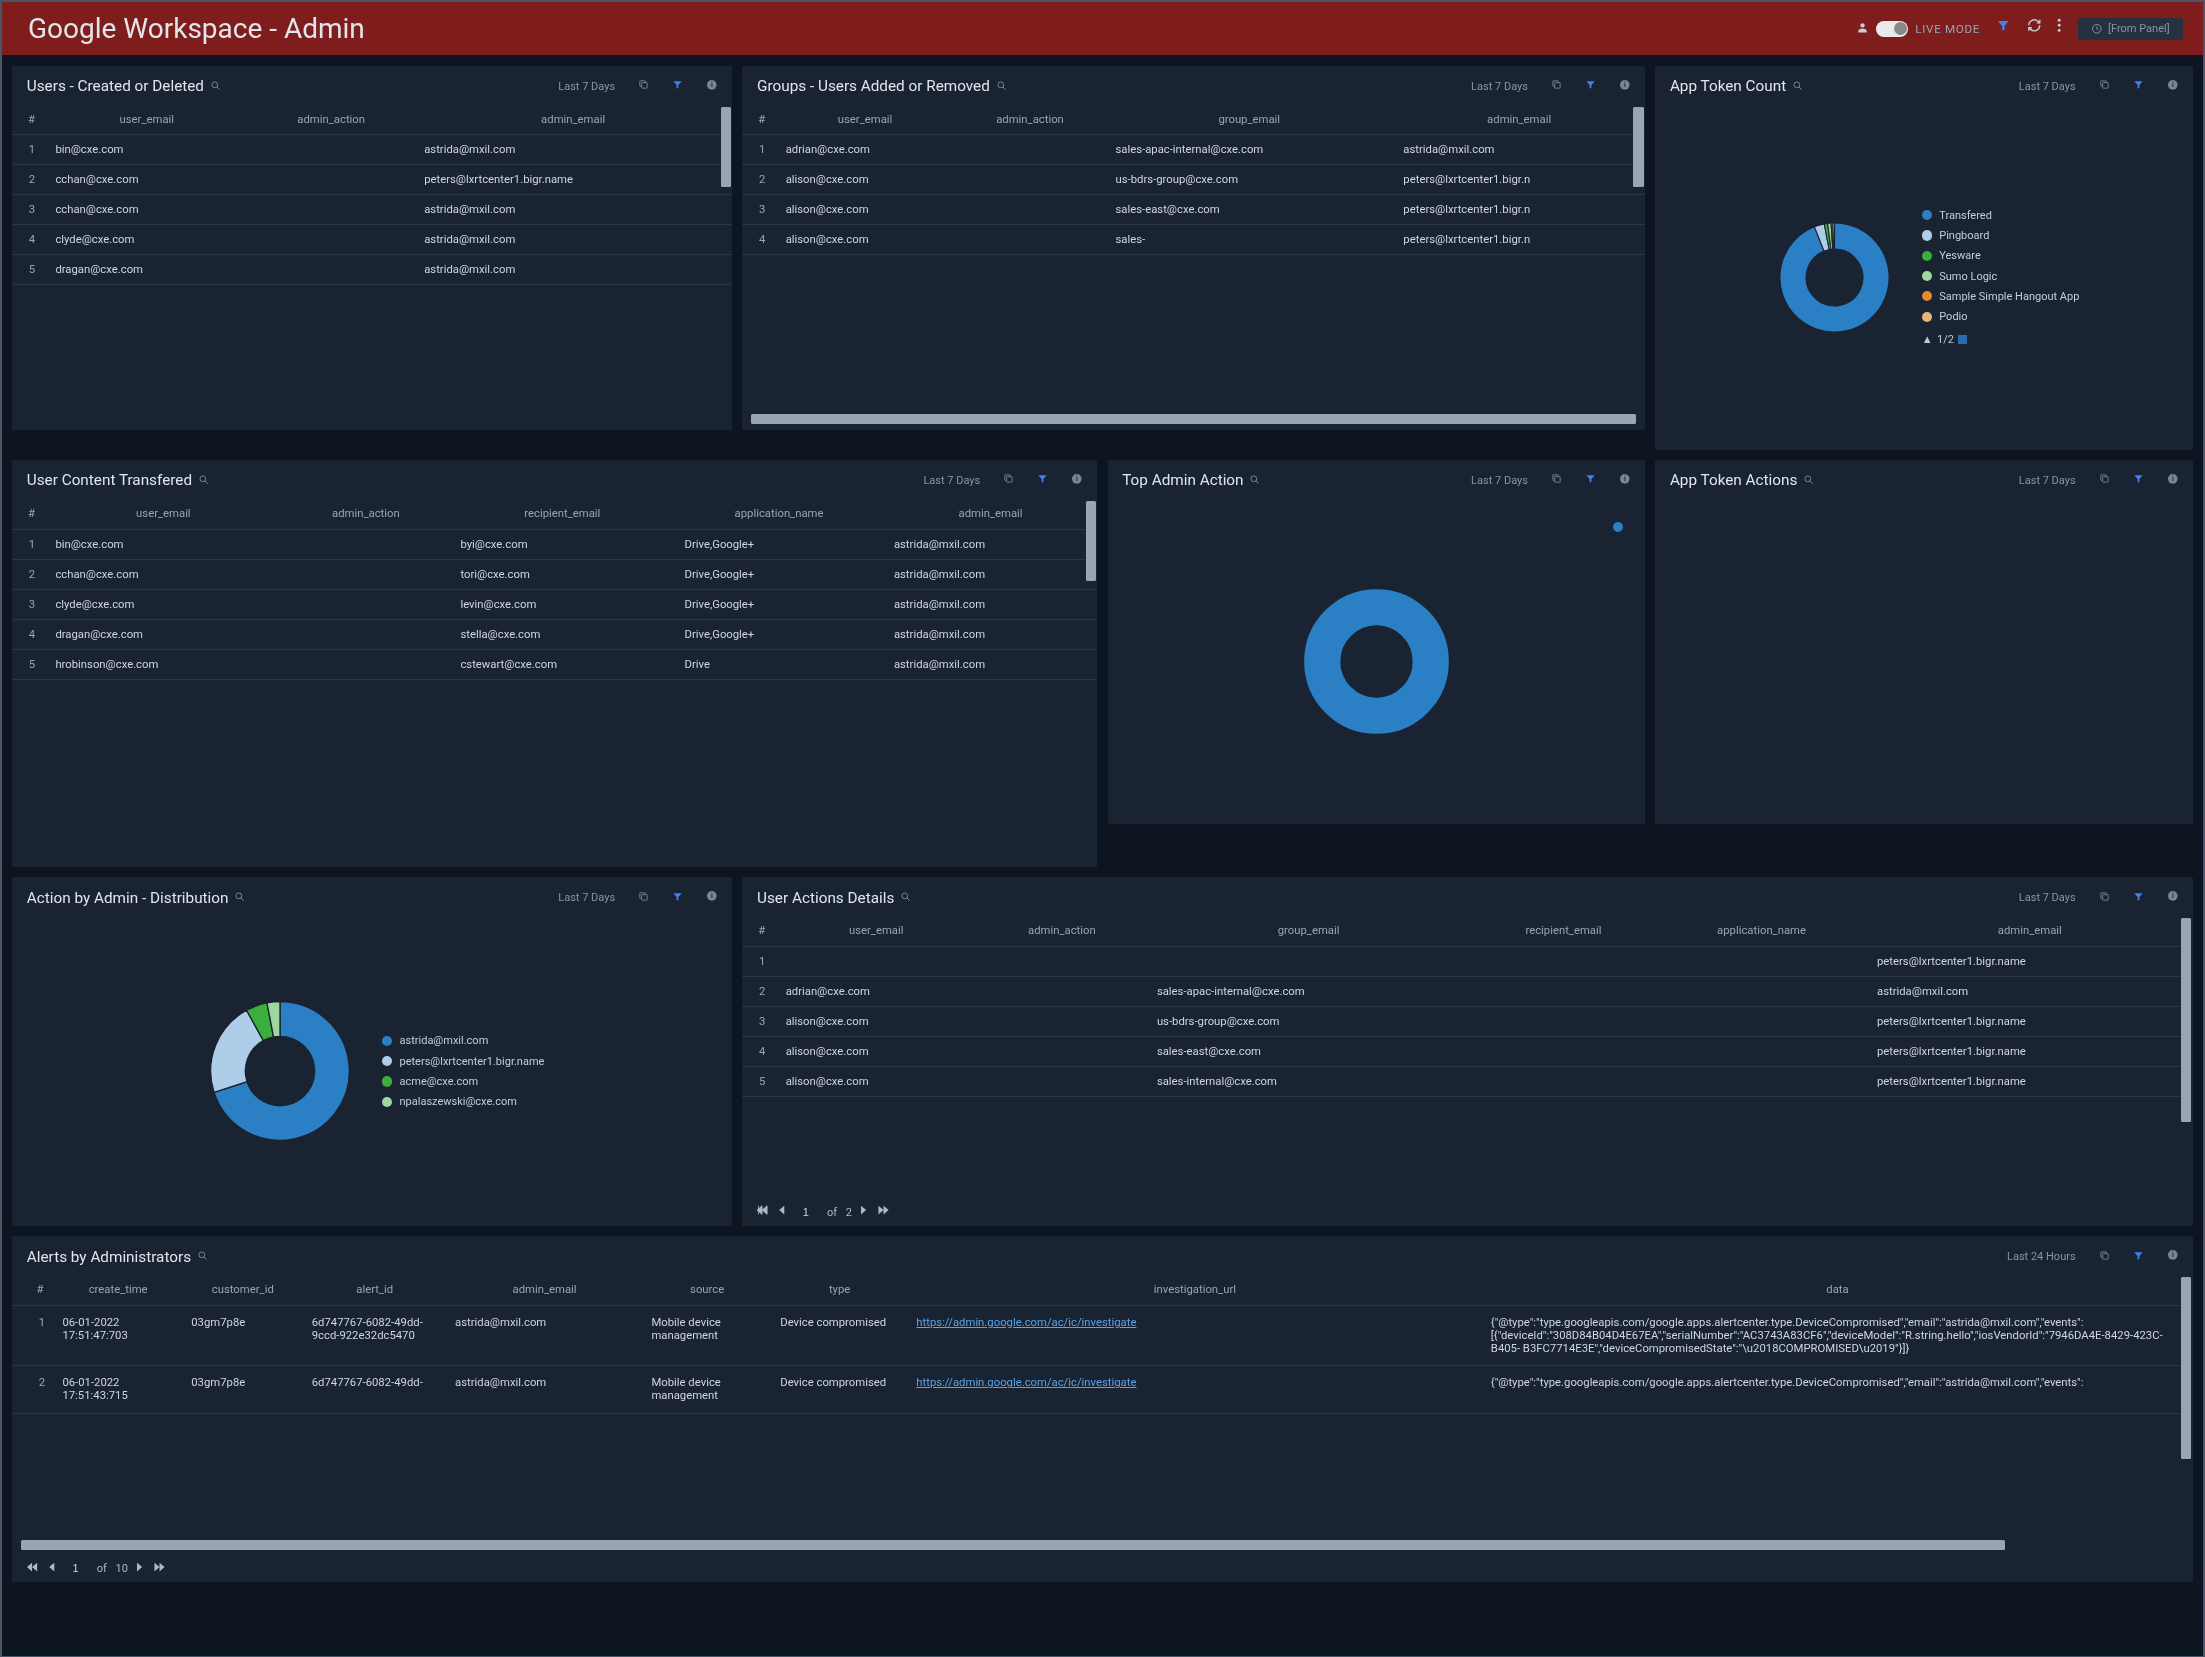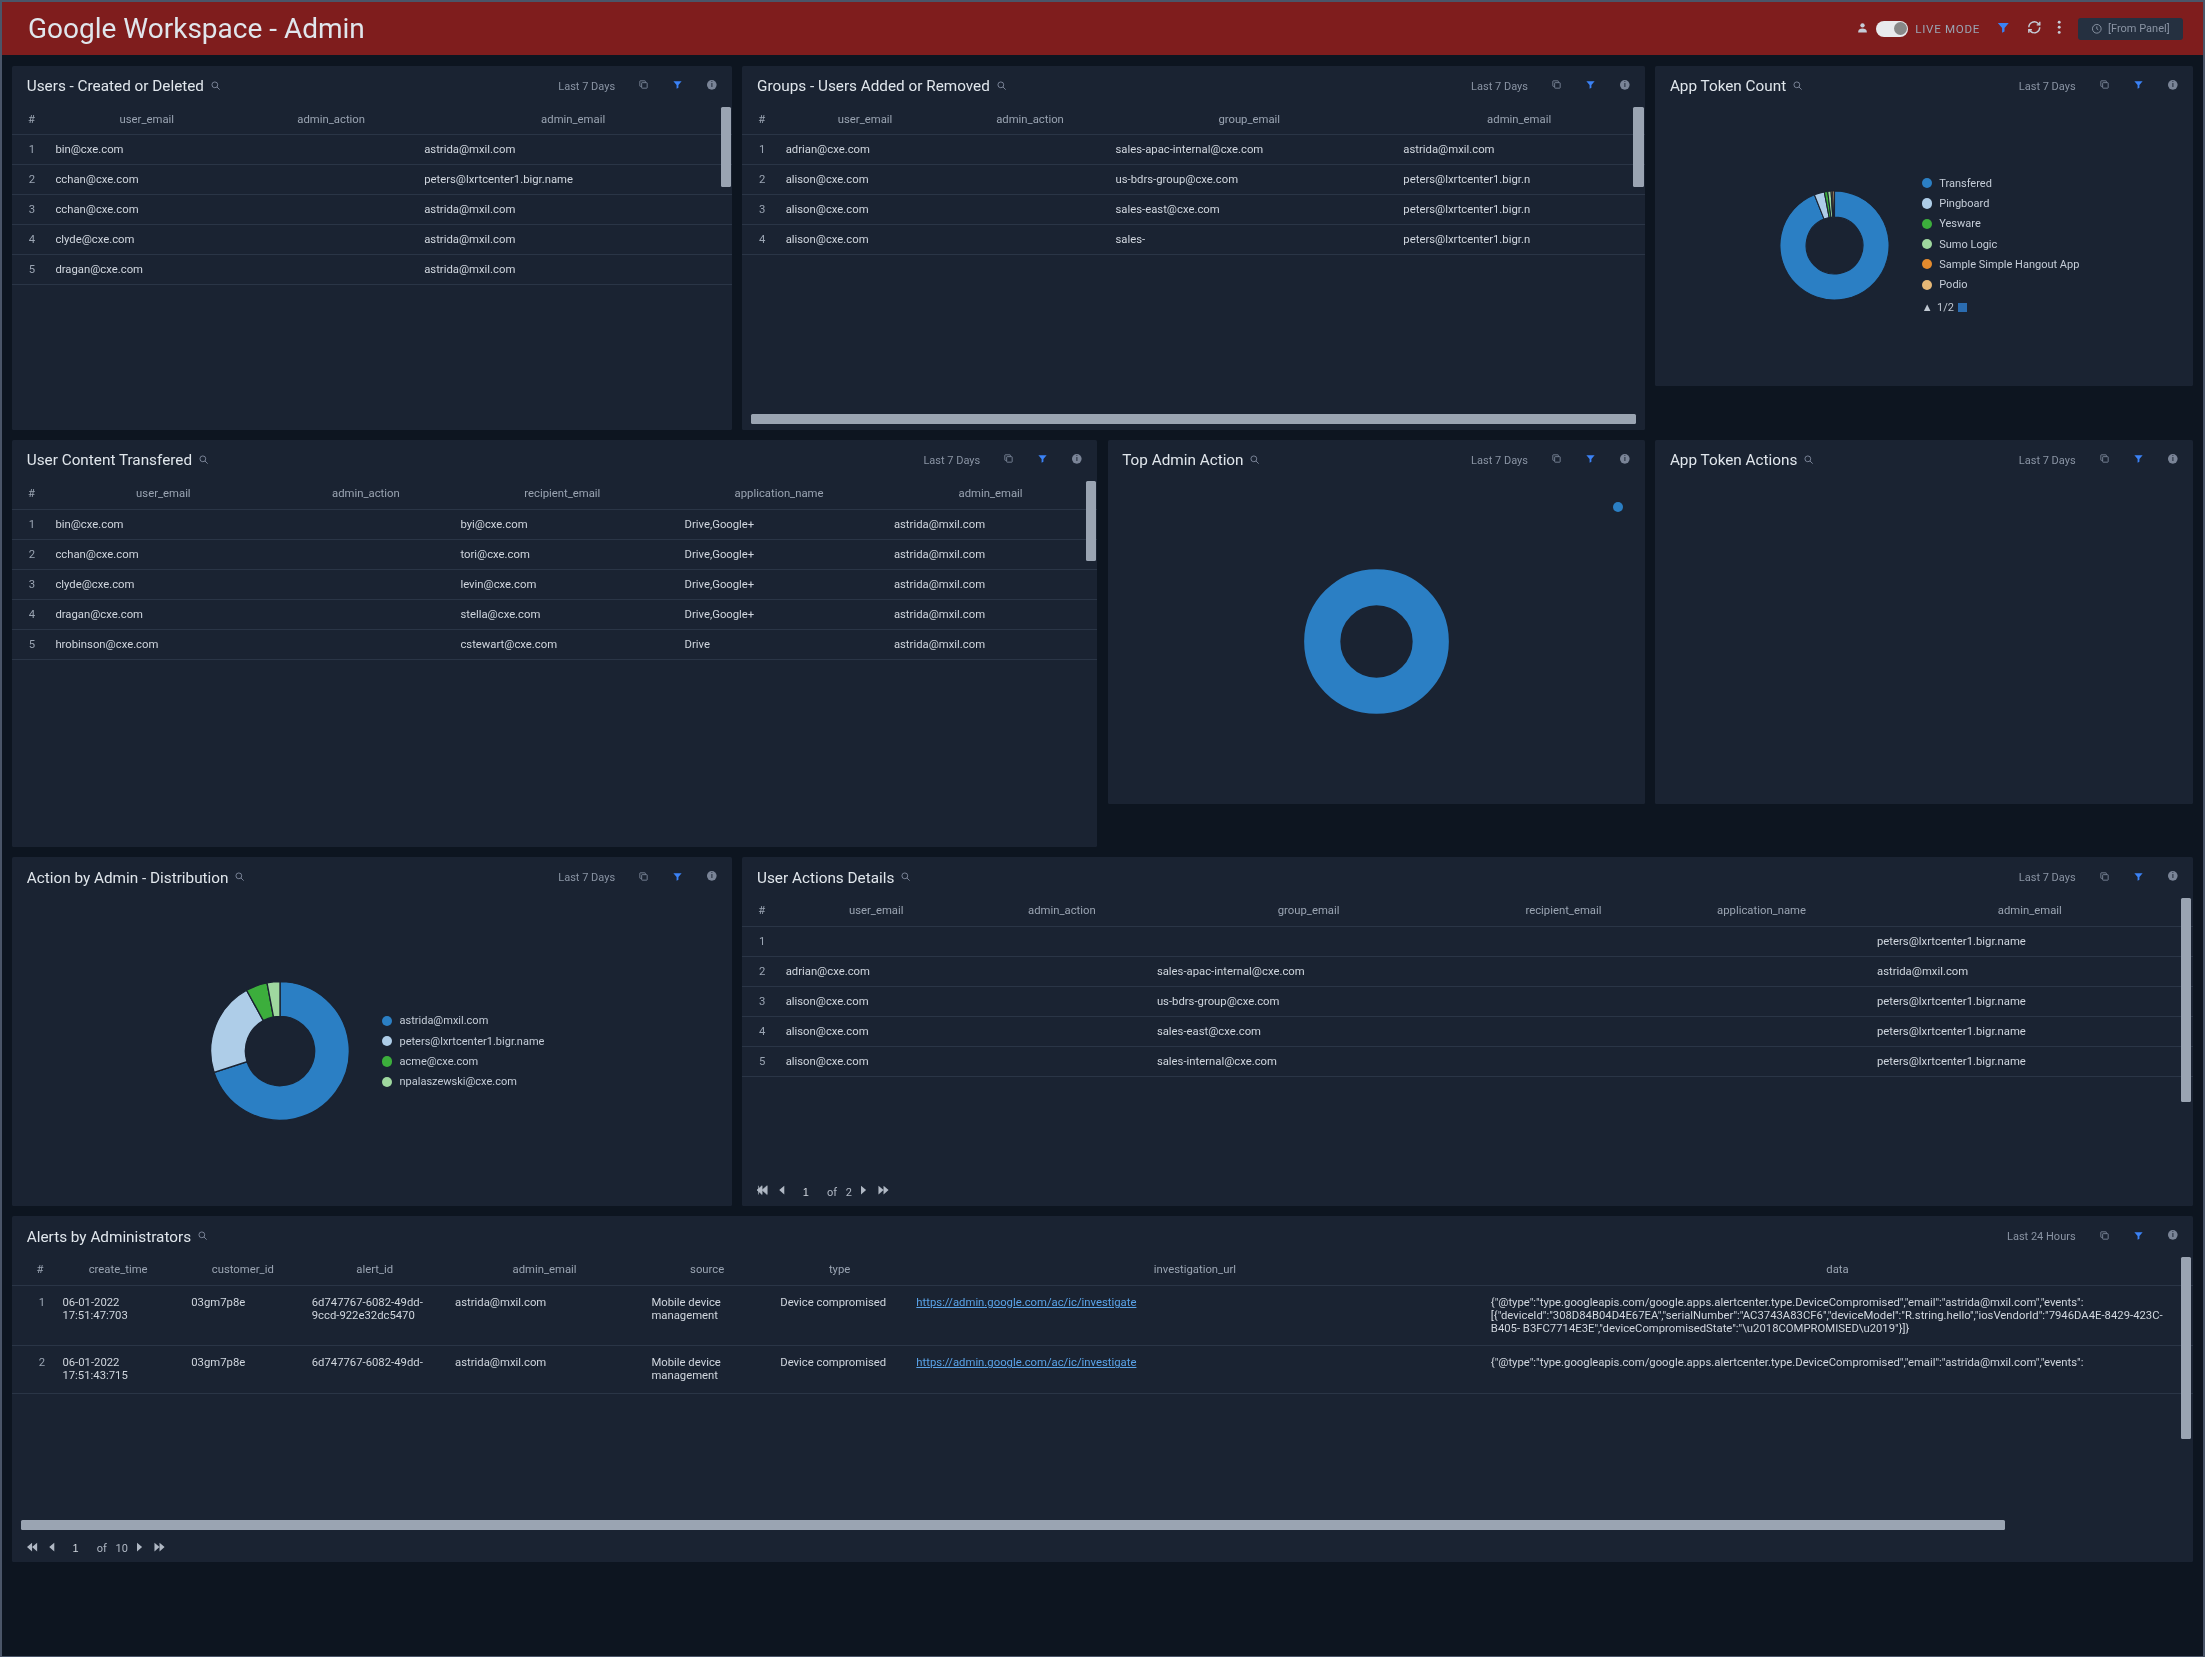--- a/index.html
+++ b/index.html
@@ -1,20 +1,20 @@
 <!DOCTYPE html>
 <html style="font-size:11.6px"><head>
 <meta charset="utf-8">
 <style>
 * { box-sizing: border-box; margin: 0; padding: 0; }
 body { background: #0d1520; color: #c5cdd8; font-family: -apple-system, BlinkMacSystemFont, "Segoe UI", Roboto, sans-serif; font-size: 9.5px; border: 2.2px solid #4a5568; width: 2205px; height: 1658px; }
 
 .header { display: flex; align-items: center; padding: 10.2px 20.4px 10.2px 26px; background: #7f1d1d; }
 .header-title { font-size: 28px; font-weight: 400; color: #e0e6ec; flex: 1; }
-.header-controls { display: flex; align-items: center; gap: 16px; }
+.header-controls { display: flex; gap: 16px; }
 .toggle-wrap { display: flex; align-items: center; gap: 7.3px; }
 .user-icon { color: #c5cdd8; }
 .toggle { width: 32px; height: 16px; background: #e8eaed; border-radius: 8px; position: relative; }
 .toggle::after { content: ""; position: absolute; right: 1.5px; top: 1.5px; width: 13px; height: 13px; background: #888; border-radius: 50%; }
 .live-label { font-size: 11.6px; color: #9aa4b2; letter-spacing: 0.7px; }
 .hdr-icon { color: #3b82f6; cursor: pointer; }
 .hdr-icon.plain { color: #c5cdd8; }
 .time-pill { background: #253040; color: #8a94a4; padding: 4.4px 13px; border-radius: 2.9px; font-size: 11px; display: flex; align-items: center; gap: 5.8px; }
 
 .grid { display: grid; grid-template-columns: repeat(12, 1fr); gap: 10.2px; padding: 10.2px; }
@@ -43,21 +43,21 @@
 .legend-page { display: flex; align-items: center; gap: 4.4px; color: #c0c8d2; margin-top: 2.9px; }
 .legend-page .tri { color: #c0c8d2; }
 .legend-page .box { width: 8.7px; height: 8.7px; background: #2b6cb0; }
 
 .pager { display: flex; align-items: center; gap: 8.7px; padding: 5.8px 14.6px 7.3px; color: #b0b8c4; font-size: 11px; }
 .pager .pg-icon { cursor: pointer; }
 .pager input { width: 25px; background: #1a2332; border: none; color: #d0d6de; text-align: center; font-size: 11px; }
 
 .p-users-cd { grid-column: 1 / span 4; height: 364px; }
 .p-groups { grid-column: 5 / span 5; height: 364px; }
-.p-tokencount { grid-column: 10 / span 3; height: 320px; }
+.p-tokencount { grid-column: 10 / span 3; height: 384px; }
 .p-transfer { grid-column: 1 / span 6; height: 407px; }
 .p-topadmin { grid-column: 7 / span 3; height: 364px; }
 .p-tokenact { grid-column: 10 / span 3; height: 364px; }
 .p-actionadmin { grid-column: 1 / span 4; height: 349px; }
 .p-useractions { grid-column: 5 / span 8; height: 349px; }
 .p-alerts { grid-column: 1 / span 12; height: 346px; }
 
 svg { overflow: visible; }
 </style>
 </head>

